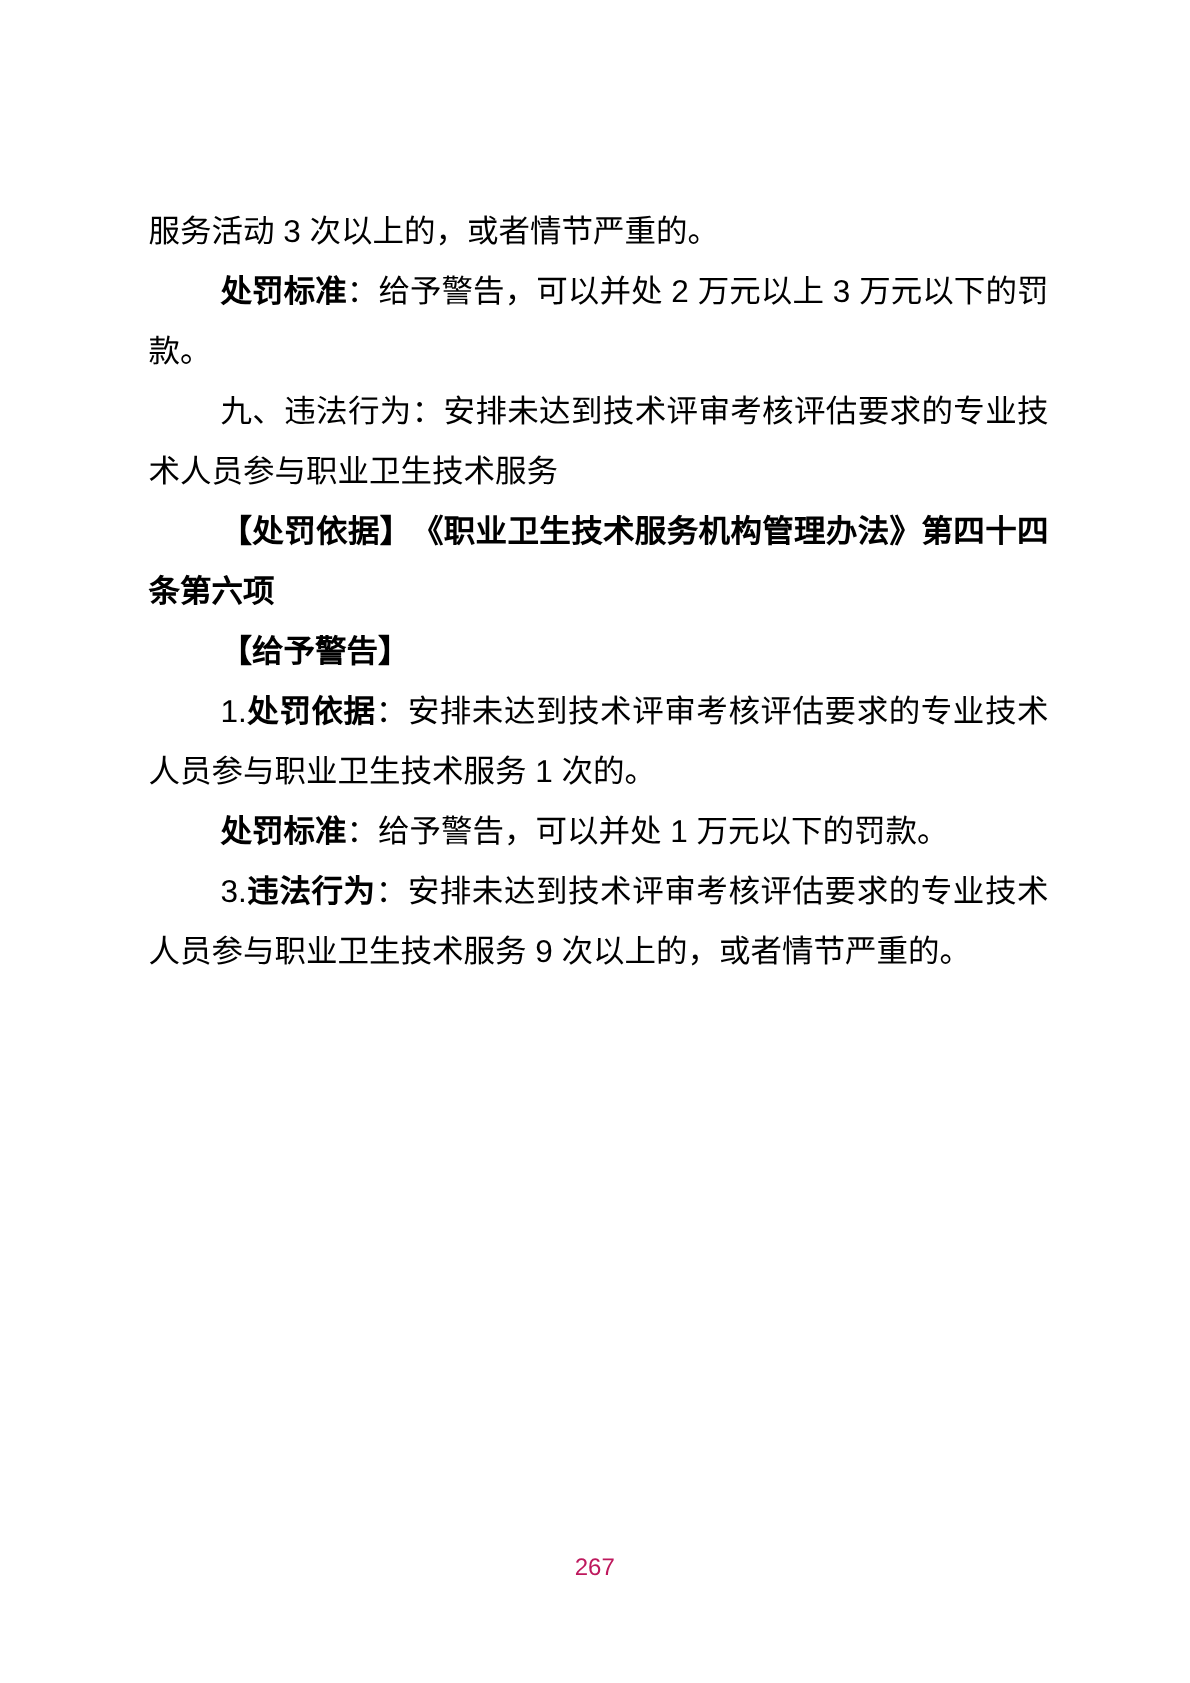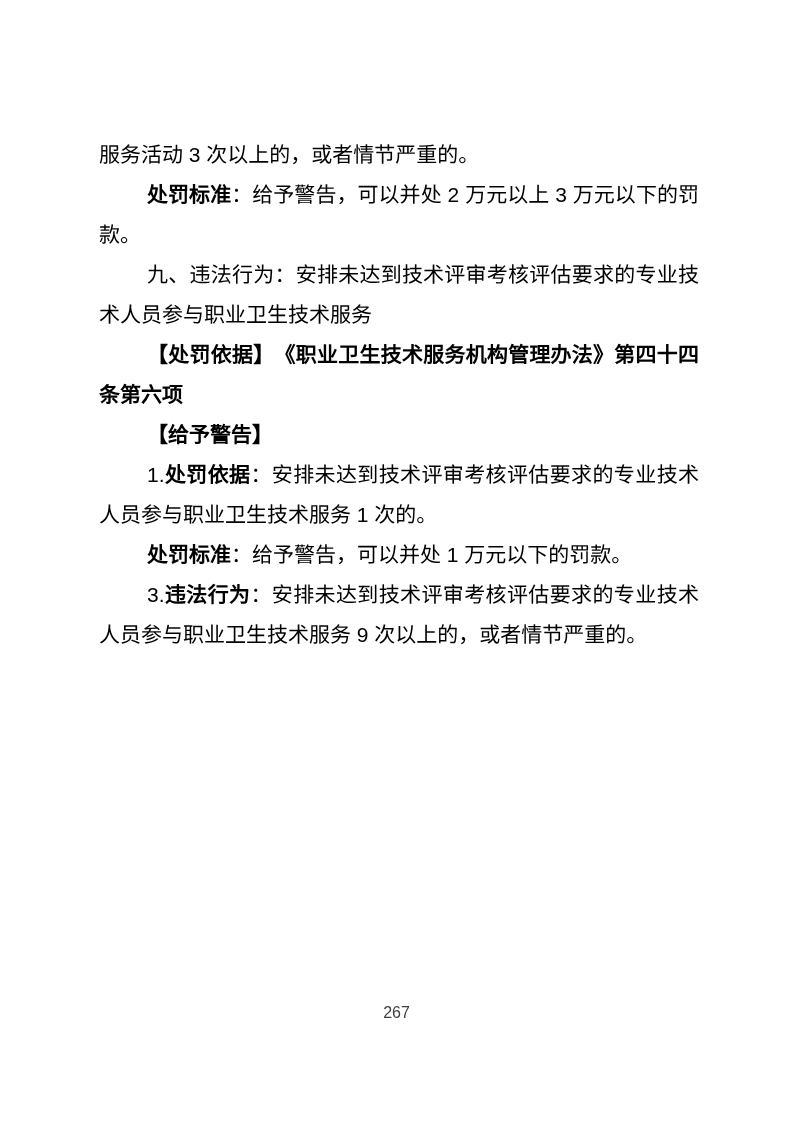--- a/index.html
+++ b/index.html
@@ -36,26 +36,26 @@
   }
   p.para.indent {
     text-indent: 48px;
   }
   .run-bold {
     font-weight: bold;
   }
   .footer {
     position: absolute;
     left: 0;
-    top: 1003px;
+    top: 1036px;
     width: 793px;
     text-align: center;
     font-size: 16px;
     line-height: 20px;
-    color: #404040;
+    color: #be185d;
   }
 </style>
 </head>
 <body>
 
 <div class="page">
   <div class="doc-body">
 
   <p class="para"><span class="run">服务活动 3 次以上的，或者情节严重的。</span></p>
       <p class="para indent"><span class="run-bold">处罚标准</span><span class="run">：给予警告，可以并处 2 万元以上 3 万元以下的罚款。</span></p>

